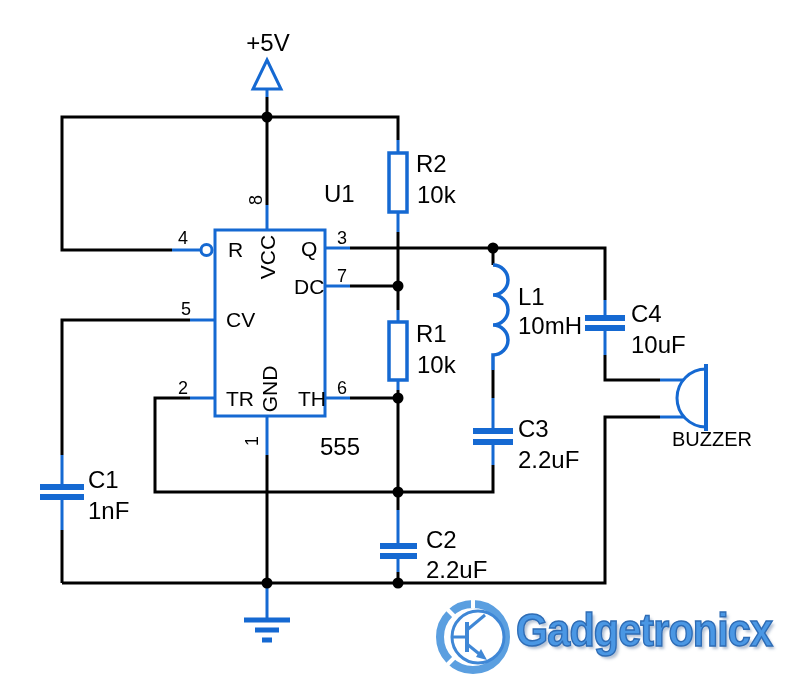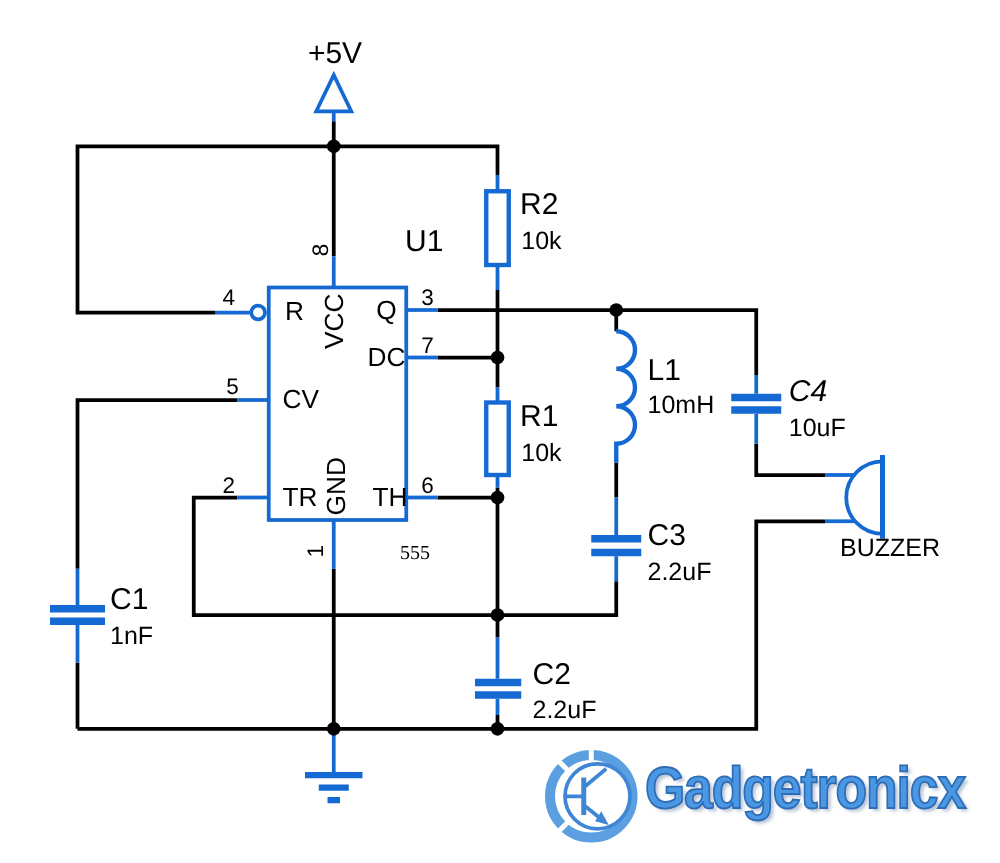--- a/index.html
+++ b/index.html
@@ -3,25 +3,25 @@
 <meta charset="utf-8">
 <style>
   html,body{margin:0;padding:0;background:#ffffff;}
   #canvas{
     position:relative;width:800px;height:690px;background:#ffffff;overflow:hidden;
     font-family:"Liberation Sans", sans-serif;
   }
   #schematic-svg{position:absolute;left:0;top:0;}
   .lbl{position:absolute;color:#000;white-space:nowrap;line-height:1;}
   .ref{font-size:24px;}
-  .val{font-size:20px;}
+  .val{font-size:24px;}
   .pinnum{font-size:18px;}
   .pinname{font-size:21px;}
   .rot{transform:rotate(-90deg);text-align:center;}
-  .part{font-size:16px;font-family:Liberation Serif, serif;}
+  .part{font-size:24px;}
   .pwr{font-size:24px;width:56px;text-align:center;}
   .buz{font-size:20px;}
   #logo-text{
     position:absolute;left:516px;top:602px;
     font-size:47px;font-weight:bold;color:#4a97e4;
     -webkit-text-stroke:1.5px #2e6cb5;
     text-shadow:3px 3px 3px rgba(90,120,160,0.45);
     transform:scaleX(0.88);transform-origin:left top;letter-spacing:-1px;
   }
 </style>
@@ -154,21 +154,21 @@
 
   <div class="lbl ref" style="left:416px;top:152px;">R2</div>
   <div class="lbl val" style="left:417px;top:183px;">10k</div>
 
   <div class="lbl ref" style="left:416px;top:322px;">R1</div>
   <div class="lbl val" style="left:417px;top:353px;">10k</div>
 
   <div class="lbl ref" style="left:518px;top:285px;text-align:right;">L1</div>
   <div class="lbl val" style="left:518px;top:314px;">10mH</div>
 
-  <div class="lbl ref" style="left:631px;top:302px;font-style:italic;">C4</div>
+  <div class="lbl ref" style="left:631px;top:302px;">C4</div>
   <div class="lbl val" style="left:631px;top:333px;">10uF</div>
 
   <div class="lbl ref" style="left:518px;top:417px;">C3</div>
   <div class="lbl val" style="left:518px;top:448px;">2.2uF</div>
 
   <div class="lbl ref" style="left:426px;top:528px;">C2</div>
   <div class="lbl val" style="left:426px;top:558px;">2.2uF</div>
 
   <div class="lbl ref" style="left:88px;top:468px;">C1</div>
   <div class="lbl val" style="left:88px;top:499px;">1nF</div>

